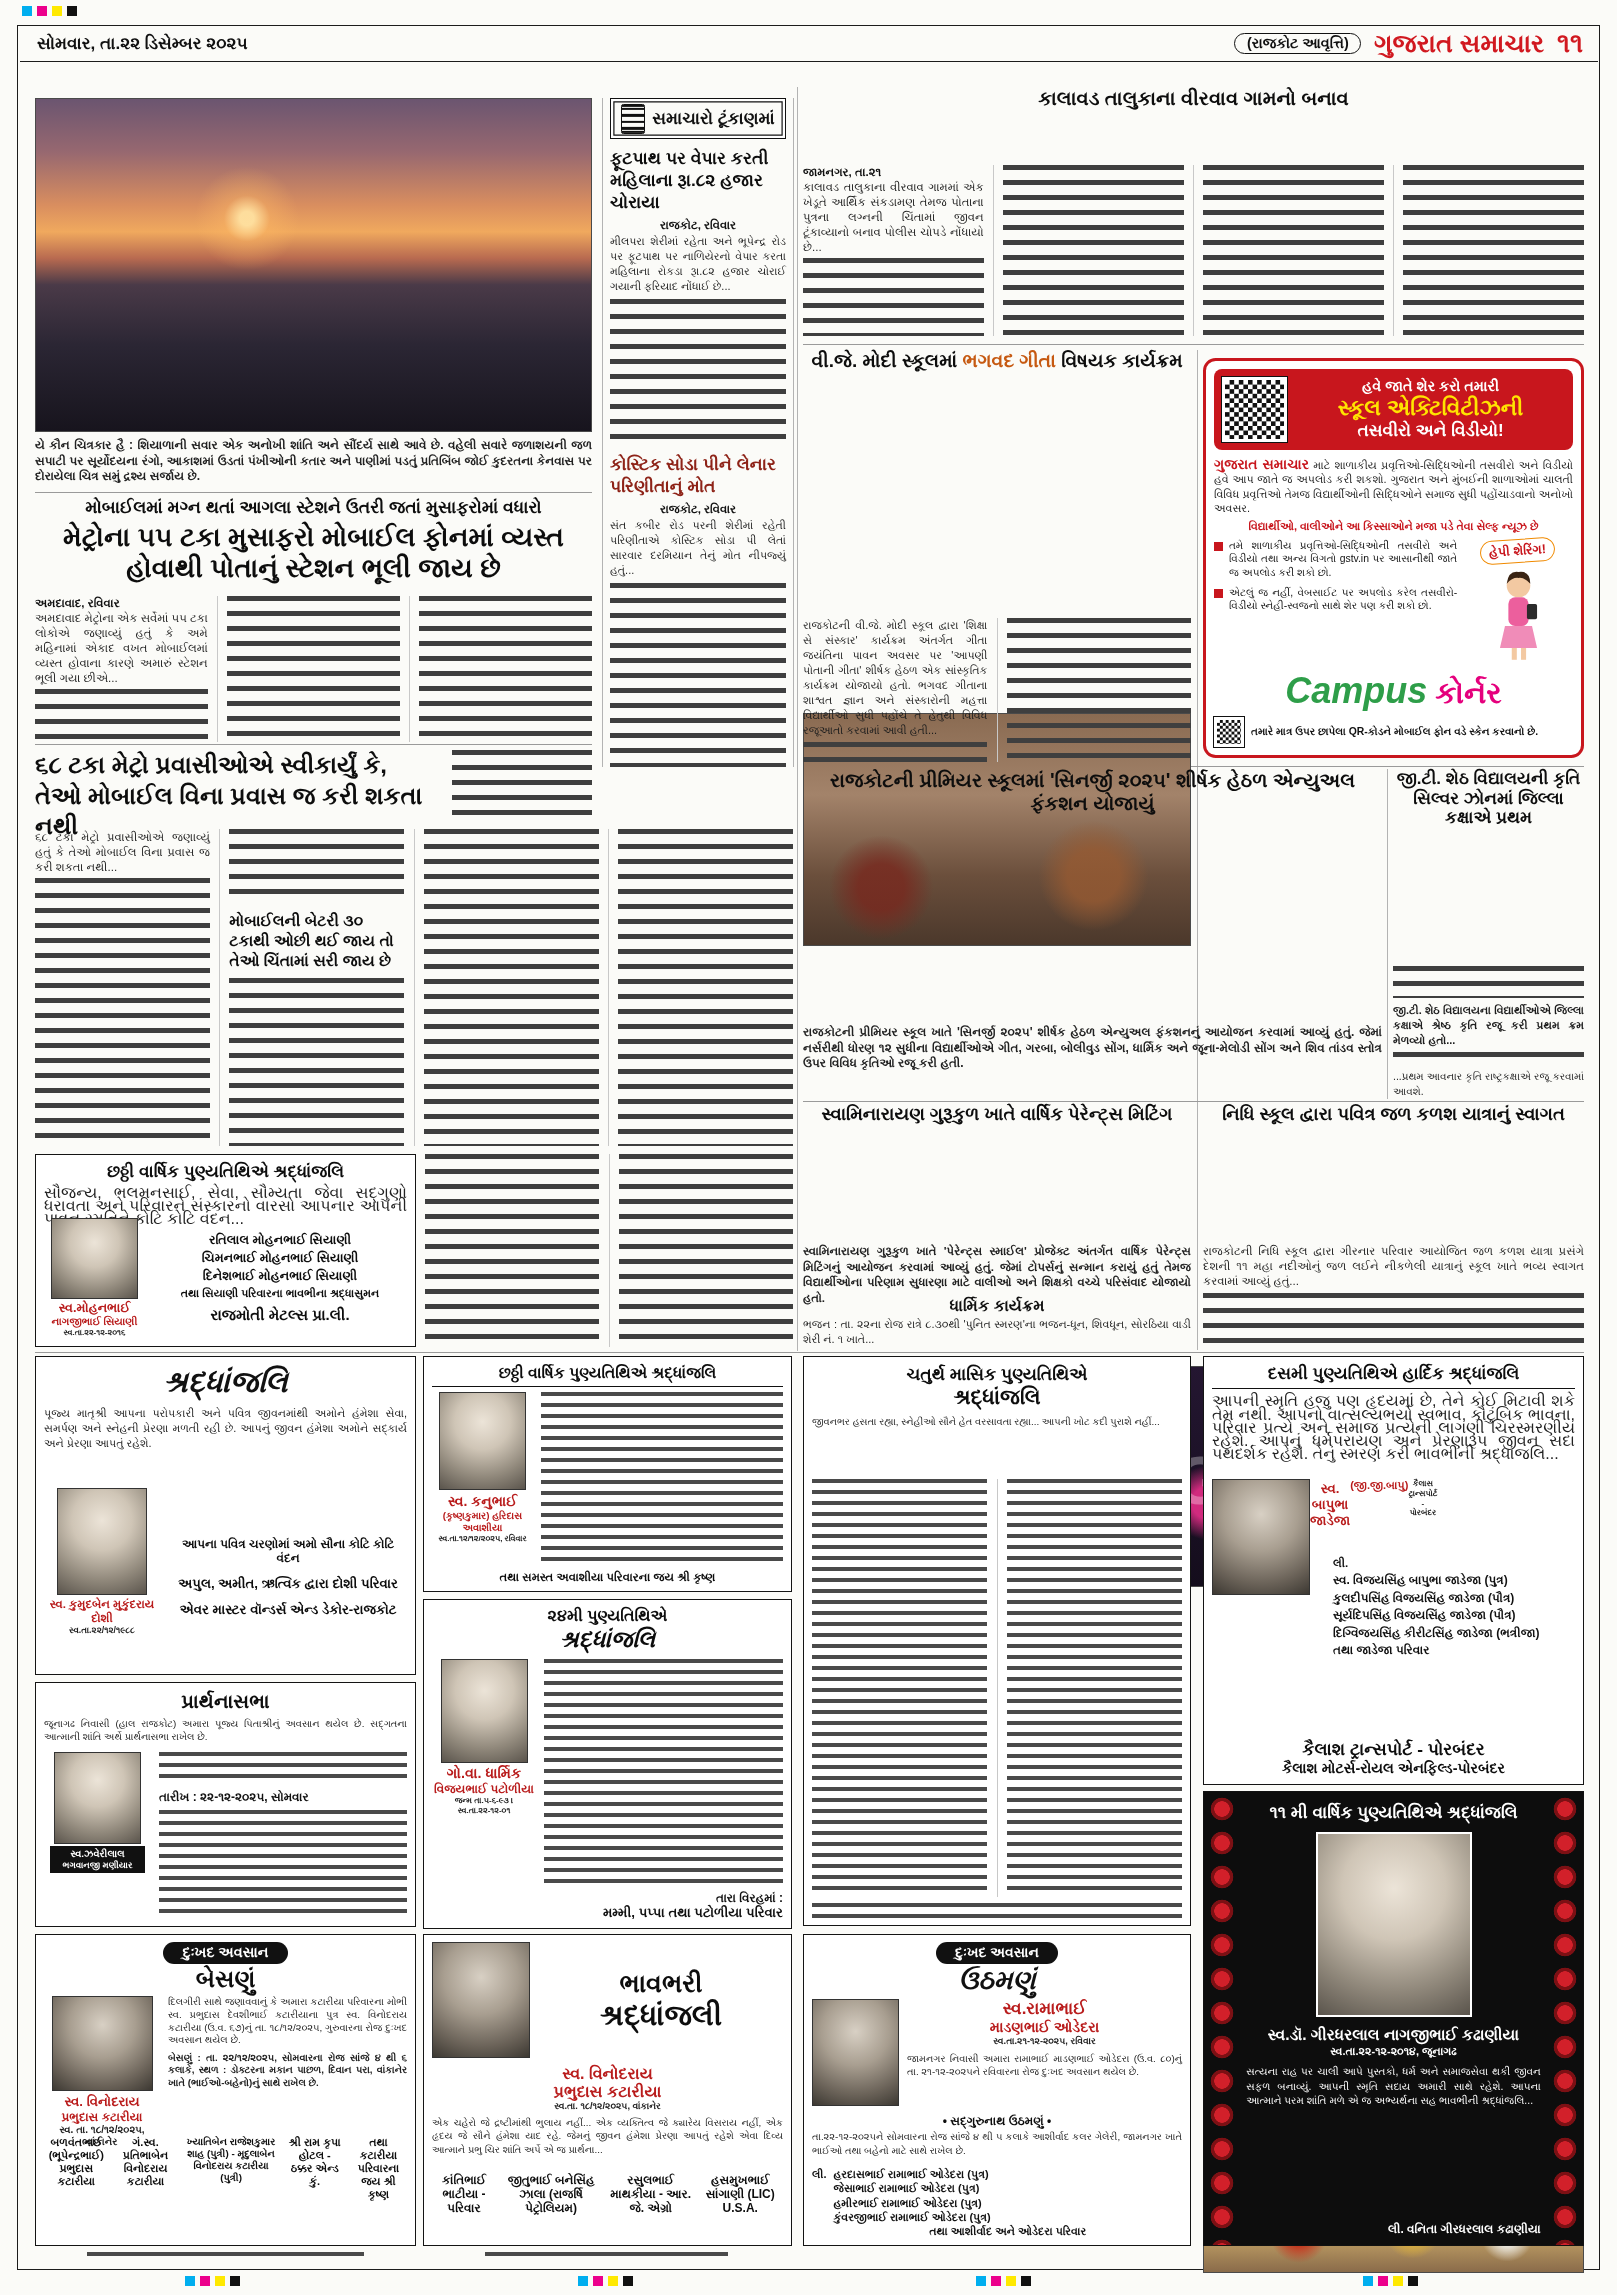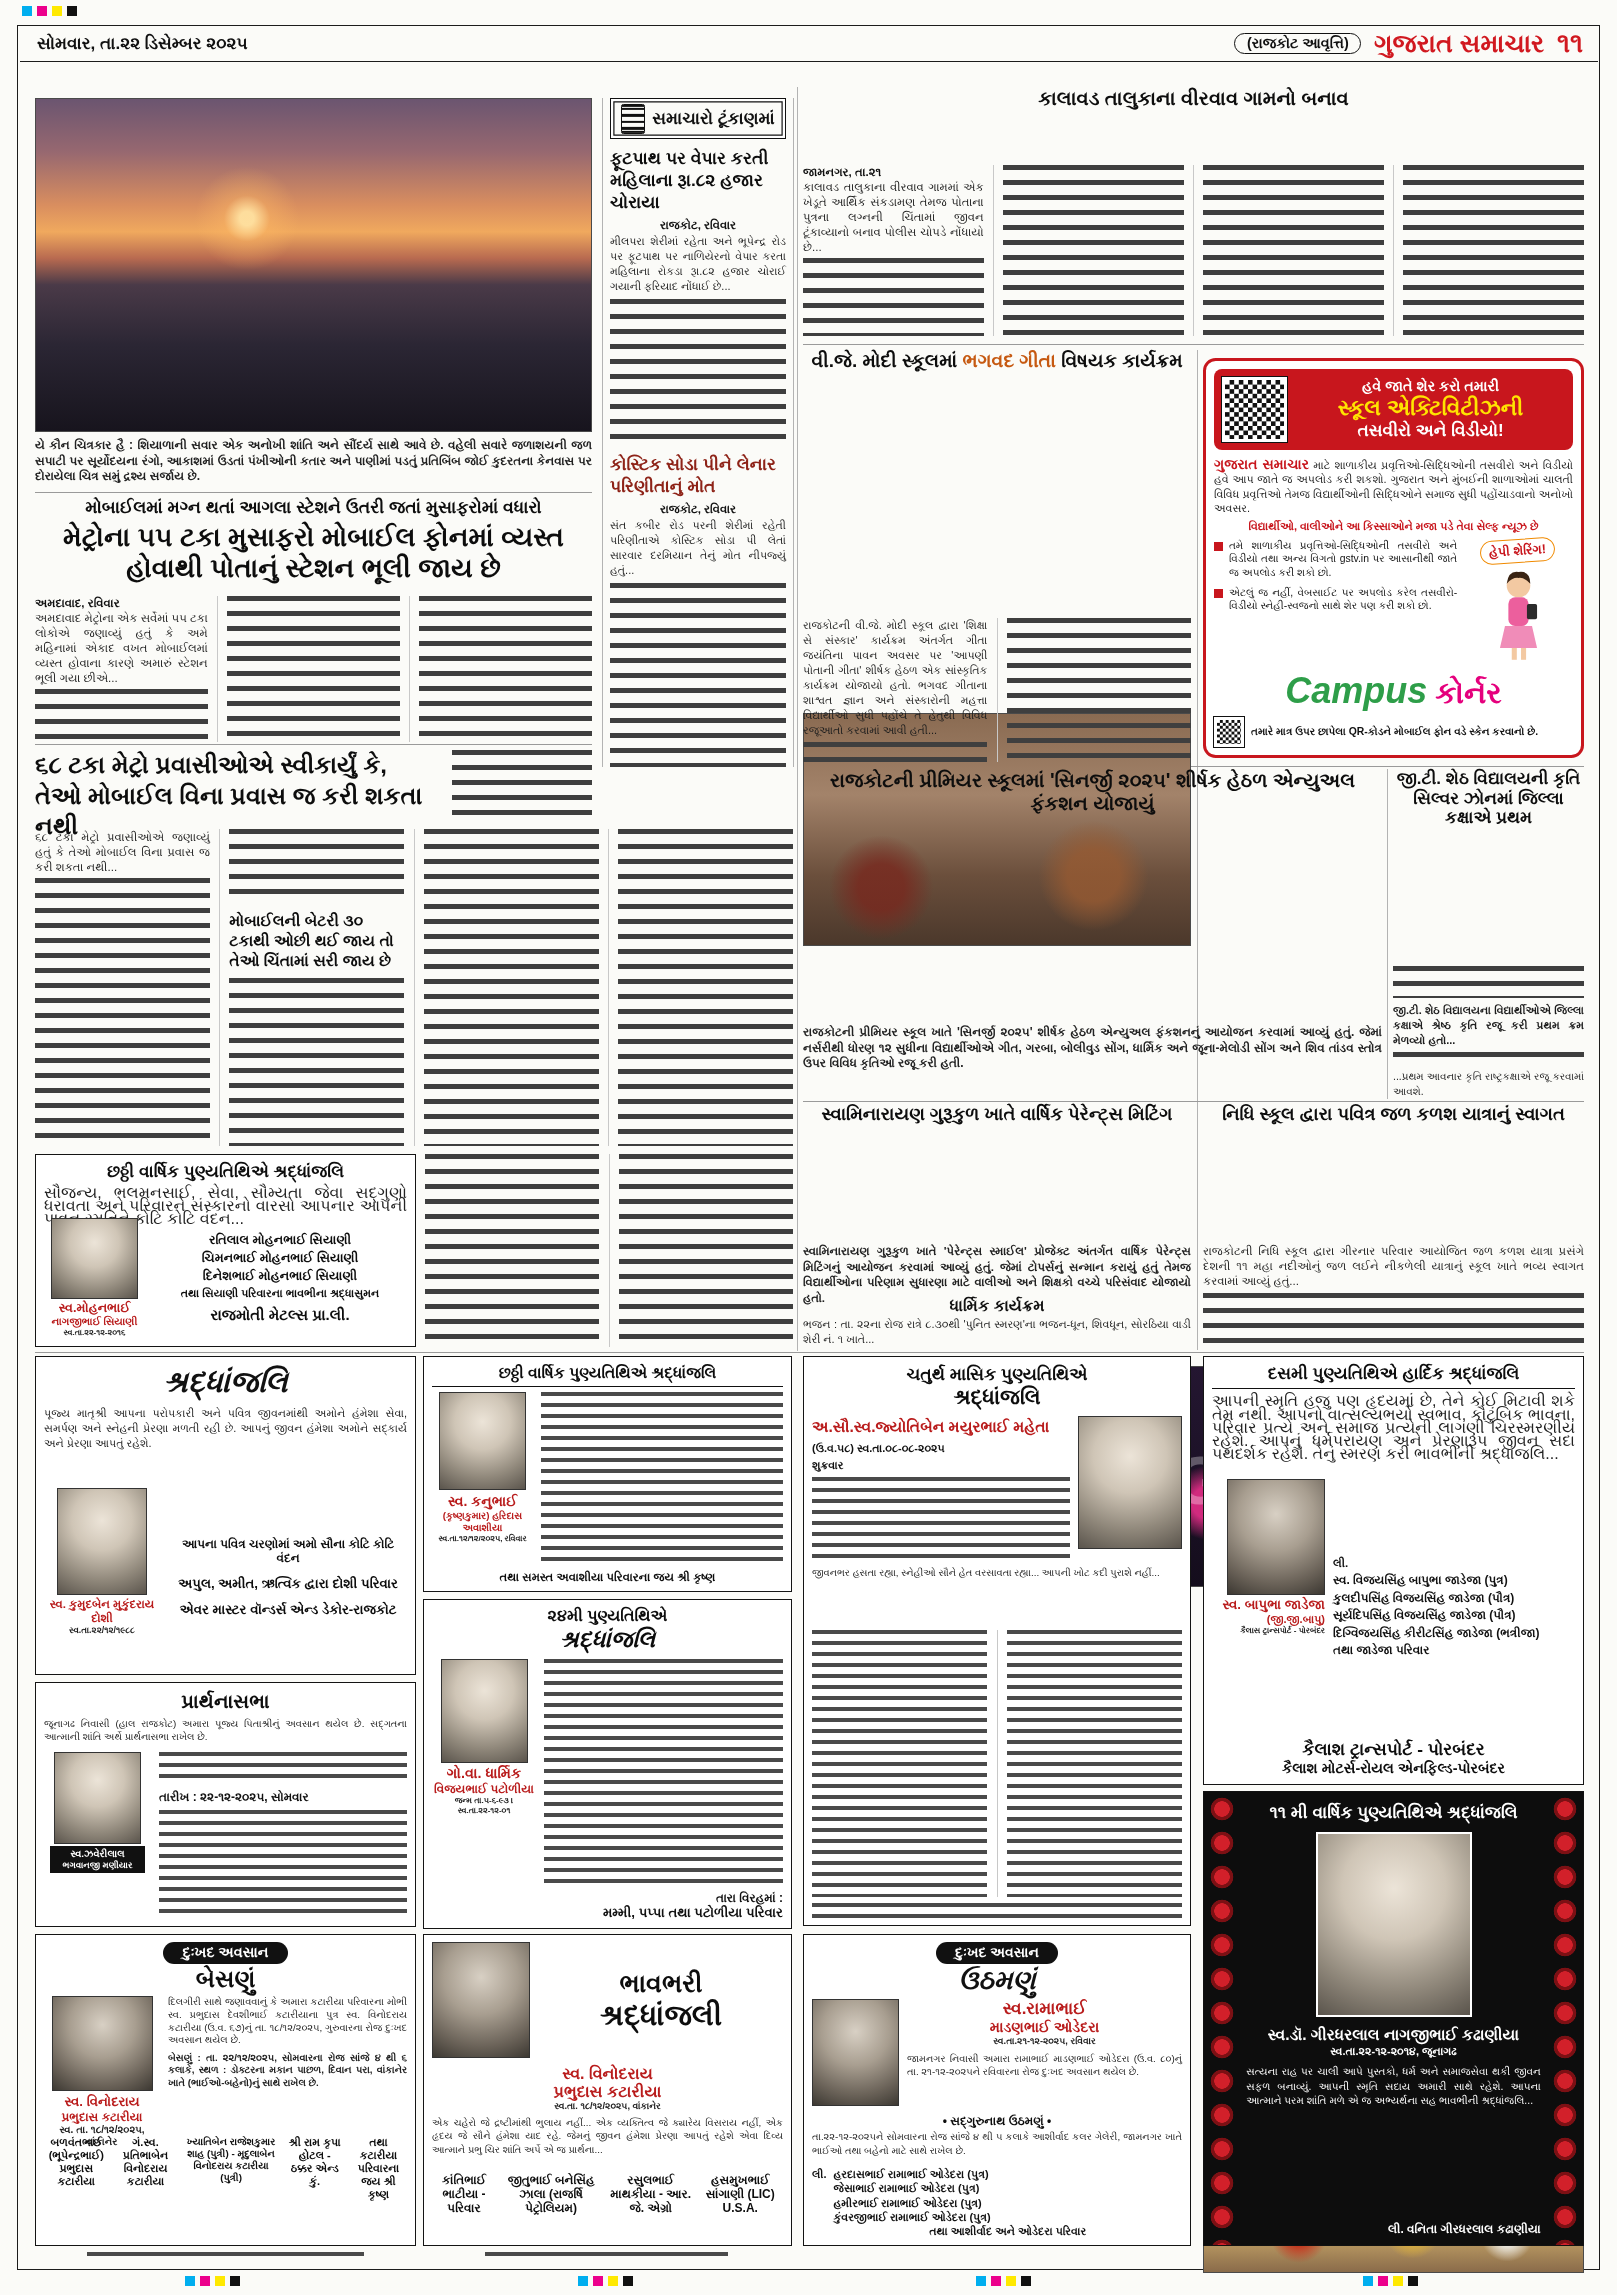--- a/index.html
+++ b/index.html
@@ -366,46 +366,37 @@
         <div class="tx-sm grow"></div>
         <div class="b" style="font-size:12px;text-align:right;margin-top:5.8px">તારા વિરહમાં :</div>
         <div class="b" style="font-size:13.3px;text-align:right">મમ્મી, પપ્પા તથા પટોળીયા પરિવાર</div>
       </div>
     </div>
   </div>
 
   <div class="ob" style="left:803px;top:1356px;width:388px;height:570px">
     <div class="ob-header" style="font-size:17.3px">ચતુર્થ માસિક પુણ્યતિથિએ</div>
     <div class="ob-header" style="font-size:21px">શ્રદ્ધાંજલિ</div>
-    <div style="display:flex;gap:8px;margin-top:7px;height:144px">
-      <div style="flex:1;display:flex;flex-direction:column;gap:4.6px">
-        <div class="ob-name" style="font-size:15.6px;line-height:21px;text-align:left">અ.સૌ.સ્વ.જ્યોતિબેન મયુરભાઈ મહેતા</div>
-        <div class="b" style="font-size:11px">(ઉ.વ.૫૮) સ્વ.તા.૦૮-૦૮-૨૦૨૫</div>
-        <div class="b" style="font-size:11px">શુક્રવાર</div>
-        <div class="tx-sm grow"></div>
-      </div>
-      <div class="pt" style="width:104px;height:133px"></div>
-    </div>
     <p class="ob-body" style="margin-top:5.8px;height:58px;font-size:9.8px">જીવનભર હસતા રહ્યા, સ્નેહીઓ સૌને હેત વરસાવતા રહ્યા... આપની ખોટ કદી પુરાશે નહીં...</p>
     <div class="cols grow" style="margin-top:5.8px">
       <div class="col">
           <div class="tx-sm grow"></div>
         </div>
       <div class="col">
           <div class="tx-sm grow"></div>
         </div>
     </div>
     <div class="tx-sm" style="height:15px;margin-top:5.8px"></div>
   </div>
 
   <div class="ob" style="left:1203px;top:1356px;width:381px;height:429px">
     <div class="ob-header" style="font-size:17px;border-bottom:1.2px solid #111;padding-bottom:3.5px">દસમી પુણ્યતિથિએ હાર્દિક શ્રદ્ધાંજલિ</div>
     <p class="ob-body" style="margin-top:5.8px;height:81px">આપની સ્મૃતિ હજુ પણ હૃદયમાં છે, તેને કોઈ મિટાવી શકે તેમ નથી. આપનો વાત્સલ્યભર્યો સ્વભાવ, કૌટુંબિક ભાવના, પરિવાર પ્રત્યે અને સમાજ પ્રત્યેની લાગણી ચિરસ્મરણીય રહેશે. આપનું ધર્મપરાયણ અને પ્રેરણારૂપ જીવન સદા પથદર્શક રહેશે. તેનું સ્મરણ કરી ભાવભીની શ્રદ્ધાંજલિ...</p>
     <div style="display:flex;gap:8px;flex:1;margin-top:3.5px">
-      <div style="width:113px;display:flex;flex-direction:column;align-items:flex-end">
+      <div style="width:113px;display:flex;flex-direction:row;align-items:flex-start">
         <div class="pt pt-dark" style="width:98px;height:116px"></div>
         <div class="ob-name" style="font-size:13.3px;margin-top:2.3px">સ્વ. બાપુભા જાડેજા</div>
         <div class="ob-name" style="font-size:11px">(જી.જી.બાપુ)</div>
         <div class="ob-date" style="font-size:8px">કૈલાસ ટ્રાન્સપોર્ટ - પોરબંદર</div>
       </div>
       <div style="flex:1;display:flex;flex-direction:column;justify-content:center;gap:3.5px">
         <div class="b" style="font-size:11.6px">લી.</div>
         <div class="b" style="font-size:12px">સ્વ. વિજયસિંહ બાપુભા જાડેજા (પુત્ર)</div>
         <div class="b" style="font-size:12px">કુલદીપસિંહ વિજયસિંહ જાડેજા (પૌત્ર)</div>
         <div class="b" style="font-size:12px">સૂર્યદિપસિંહ વિજયસિંહ જાડેજા (પૌત્ર)</div>

